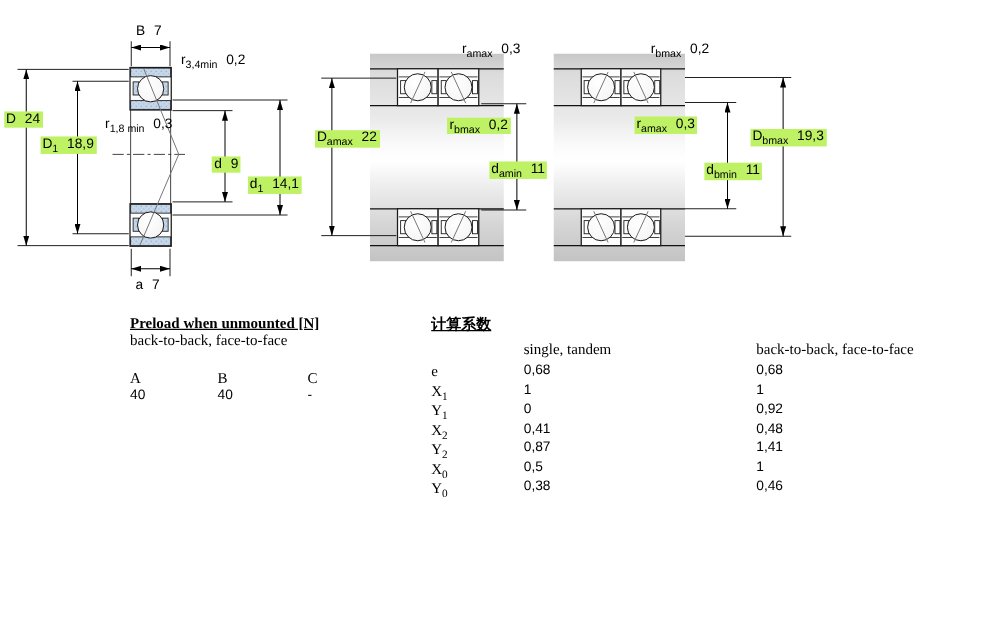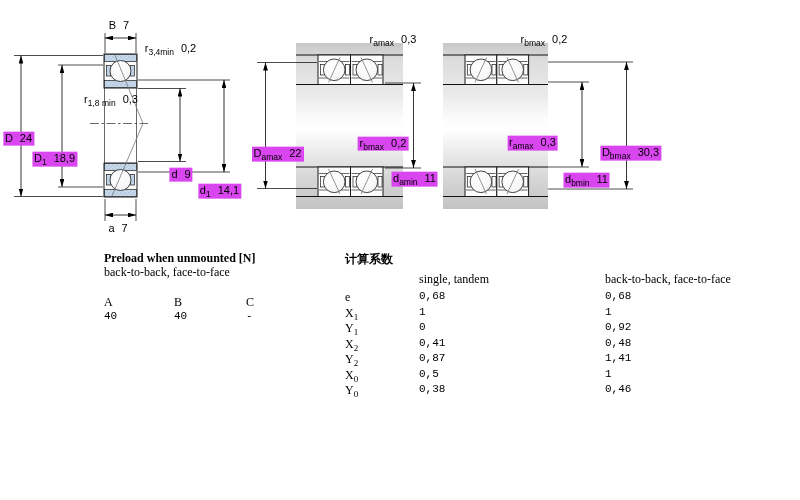--- a/index.html
+++ b/index.html
@@ -19,28 +19,28 @@
   .brg     { fill:#fdfdfd; stroke:#1a1a1a; stroke-width:1; }
   .band    { fill:url(#bdots); stroke:#1a1a1a; stroke-width:0.7; }
   .cage    { fill:#fff; stroke:#1a1a1a; stroke-width:0.7; }
   .ball    { fill:url(#ballg); stroke:#1a1a1a; stroke-width:0.8; }
 
   
   .dimlab { position:absolute; transform:translate(-50%,-50%); white-space:nowrap;
             font:11px "Liberation Sans", sans-serif; line-height:12px; }
   .dimlab sub { font-size:8.5px; line-height:1; }
   .dimlab .val { margin-left:7px; }
-  .wbg { background:#d946ef; padding:0 2px;margin-top:43px; }
+  .wbg { background:#bef264; padding:0 2px; }
 
   
   .tbl { position:absolute; font-family:"Liberation Serif", serif; font-size:12px; }
   .tbl > div { position:absolute; white-space:nowrap; }
-  .t-title { font-weight:bold; }
+  .t-title { font-weight:bold;text-decoration:underline; }
   .cellpos { position:absolute; white-space:nowrap; }
-  .numv { font-family:Liberation Mono, monospace; font-size:11px; }
+  .numv { font-family:Liberation Sans, sans-serif; font-size:11px; }
   .rowlab sub { font-size:9px; }
 </style>
 </head>
 <body>
 
 <div id="stage">
 
   <svg width="800" height="245" viewBox="0 0 800 245">
     <defs>
       <marker id="ar" viewBox="0 0 10 6" refX="10" refY="3" markerWidth="8" markerHeight="4.8" markerUnits="userSpaceOnUse" orient="auto-start-reverse">
@@ -209,21 +209,21 @@
     <span>d</span><sub>amin</sub><span class="val">11</span>
   </div>
 
   <div class="dimlab" style="left:544px;top:40px">
     <span>r</span><sub>bmax</sub><span class="val">0,2</span>
   </div>
   <div class="dimlab wbg" style="left:532.5px;top:100px">
     <span>r</span><sub>amax</sub><span class="val">0,3</span>
   </div>
   <div class="dimlab wbg" style="left:630.5px;top:110px">
-    <span>D</span><sub>bmax</sub><span class="val">30,3</span>
+    <span>D</span><sub>bmax</sub><span class="val">19,3</span>
   </div>
   <div class="dimlab wbg" style="left:586.5px;top:137px">
     <span>d</span><sub>bmin</sub><span class="val">11</span>
   </div>
 
   <div class="tbl" style="left:104px;top:251px;width:230px;height:85px">
     <div class="t-title" style="left:0;top:0">Preload when unmounted [N]</div>
     <div style="left:0;top:14px">back-to-back, face-to-face</div>
     <div style="left:0;top:44px;width:100%">
       <span class="cellpos" style="left:0">A</span>

